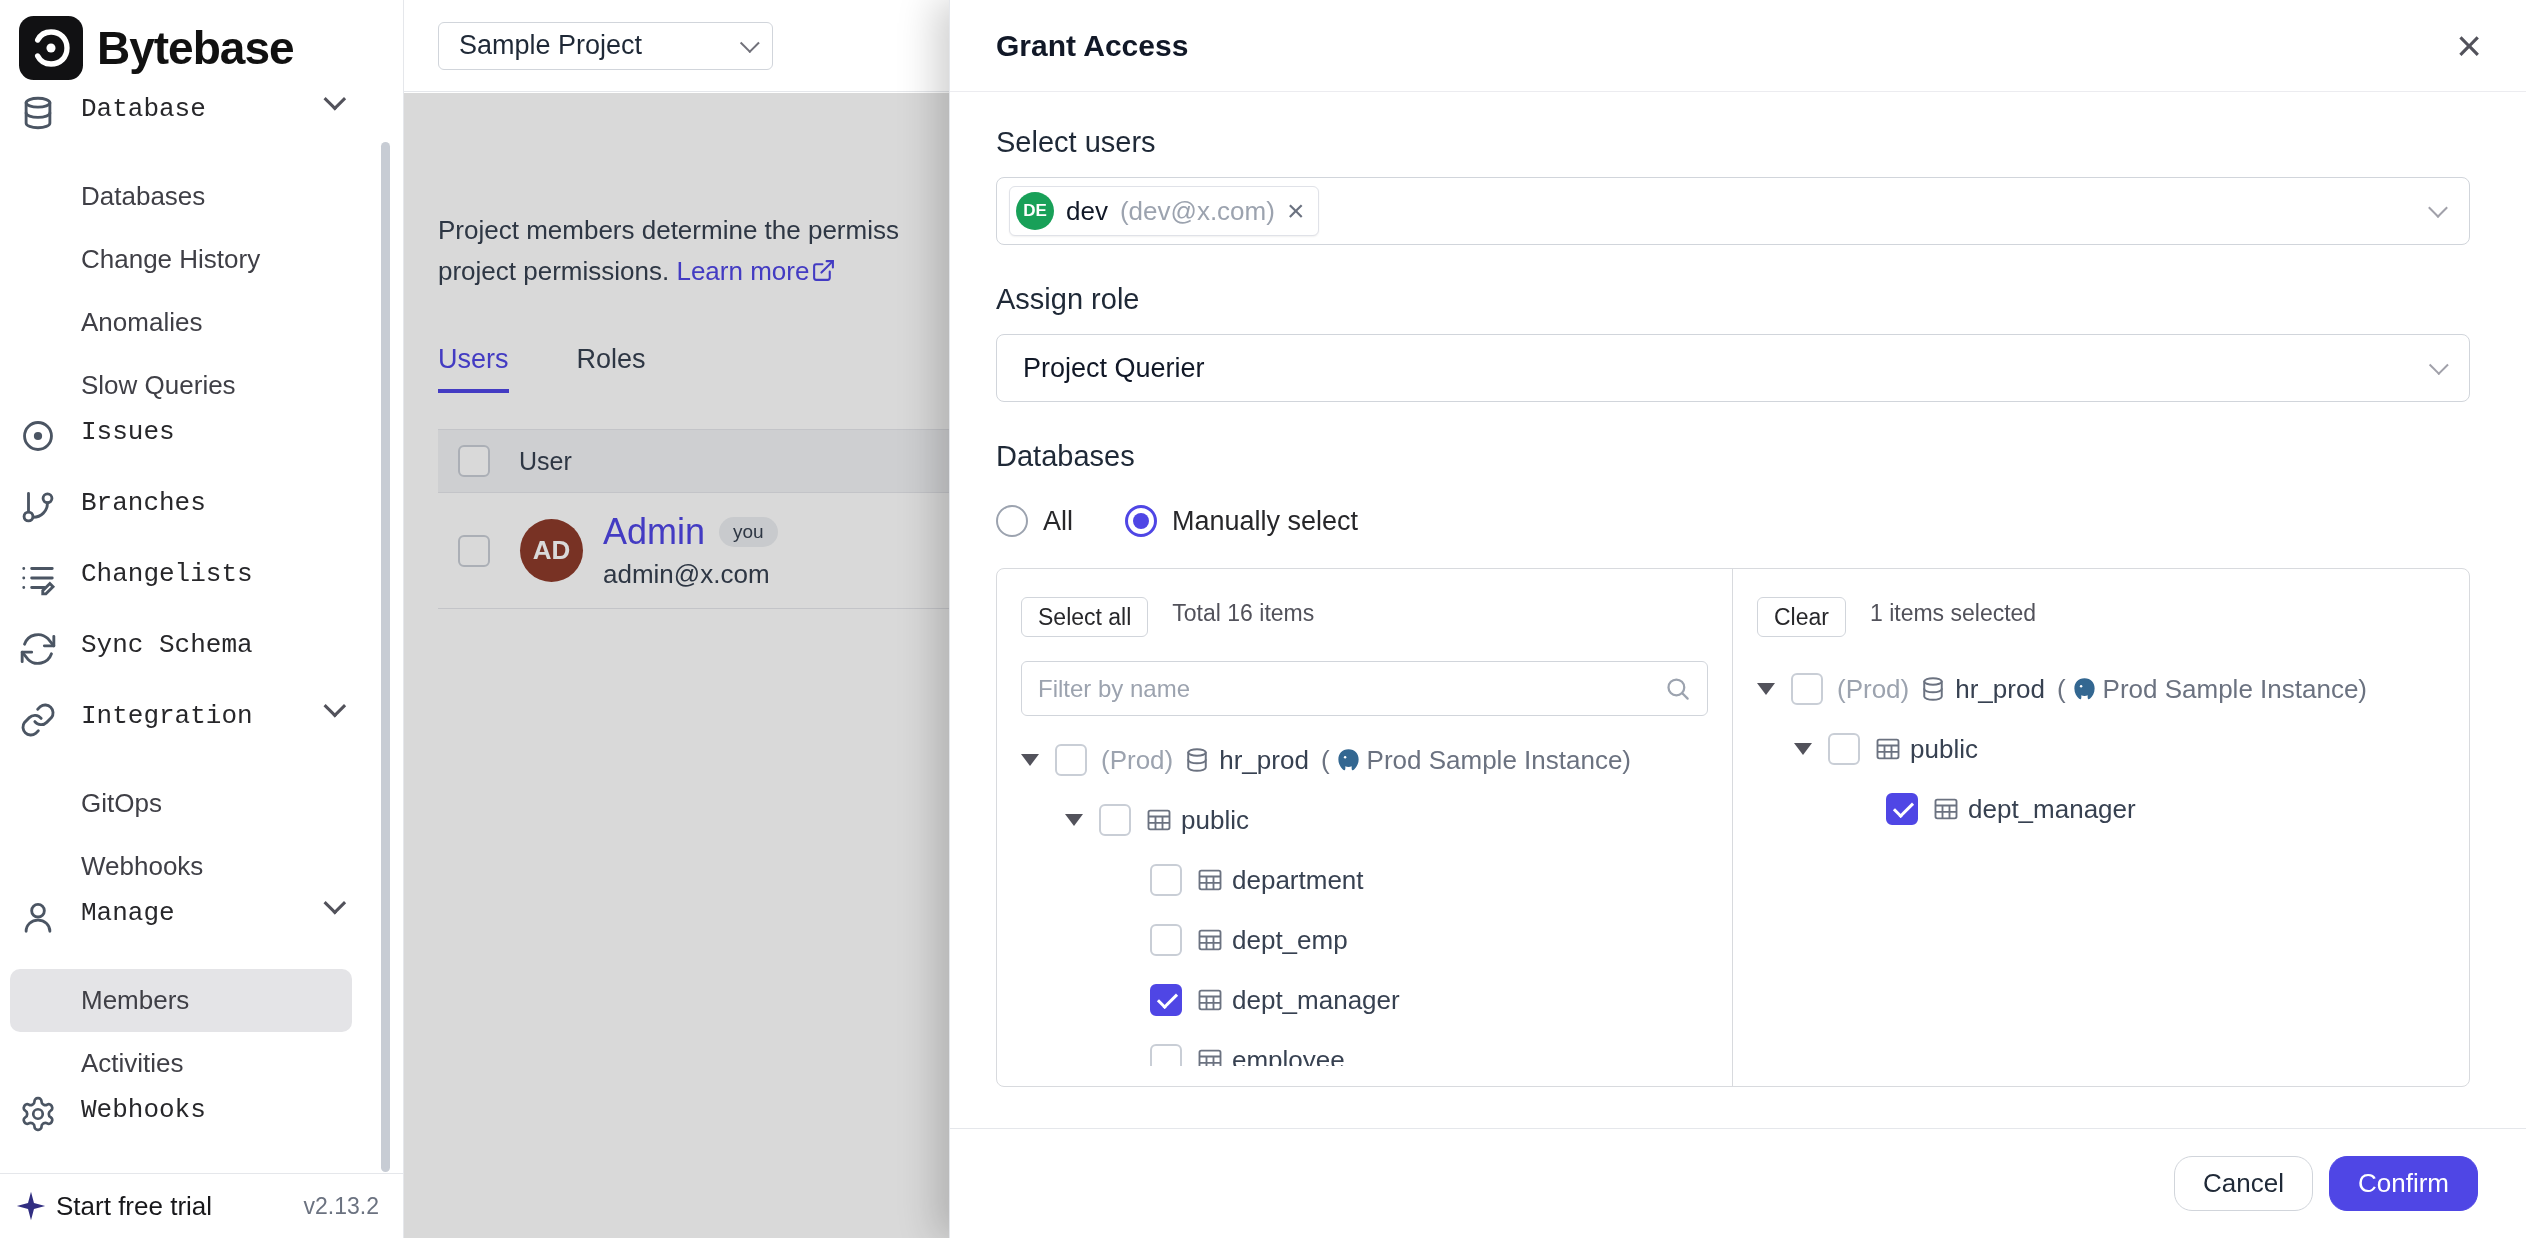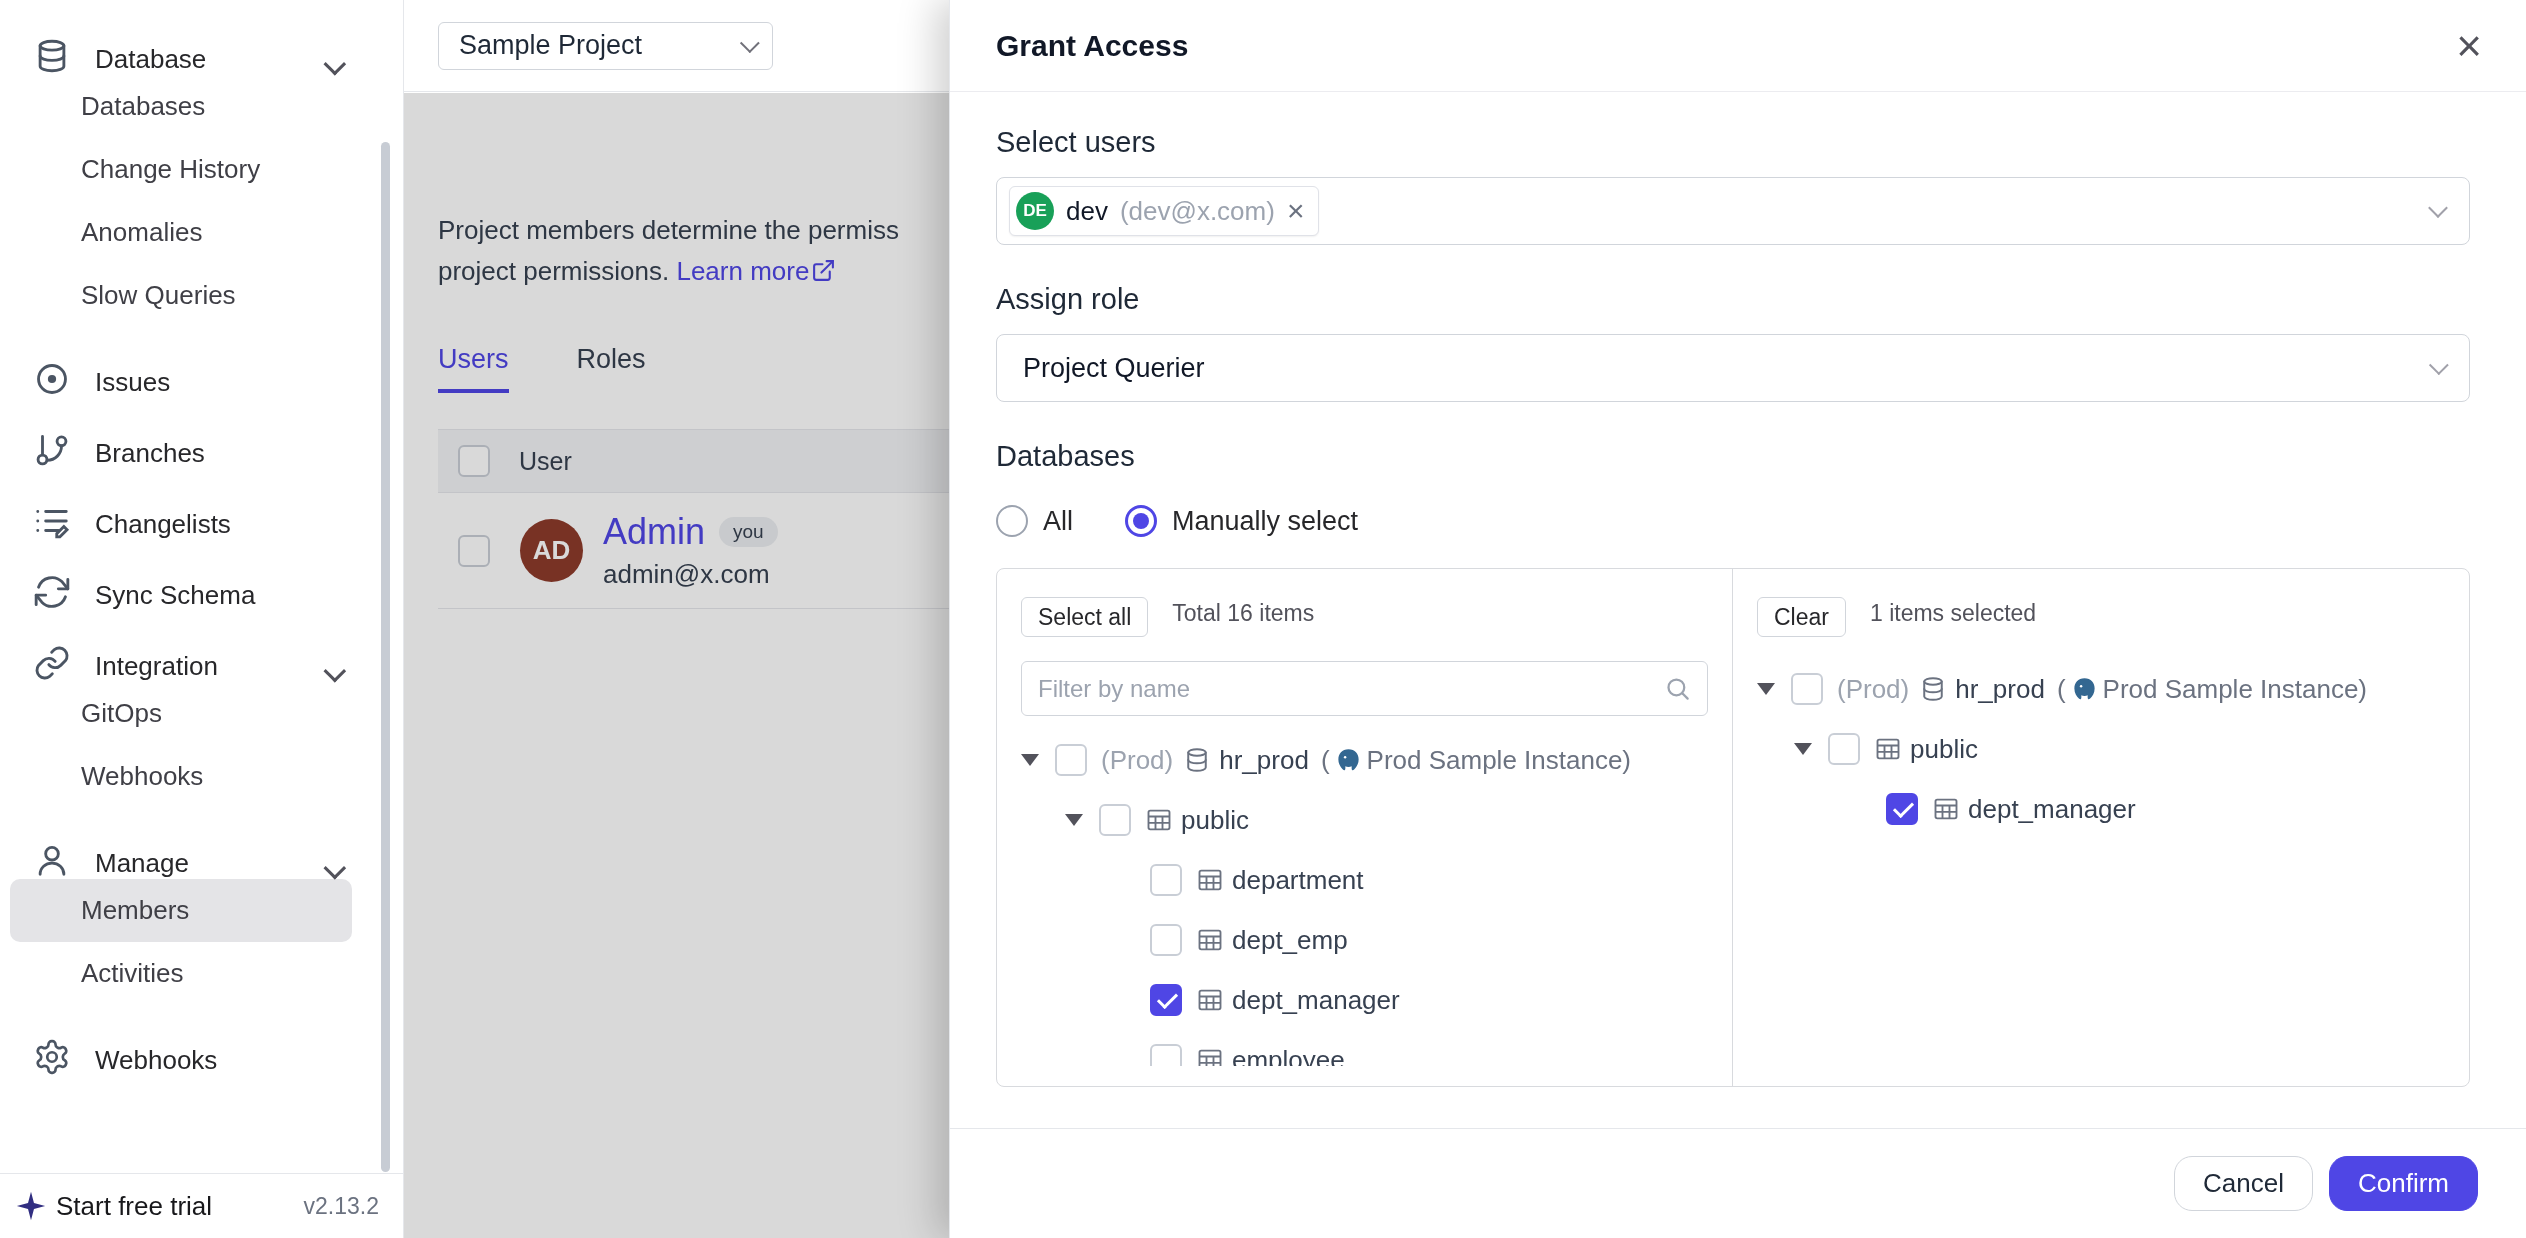--- a/index.html
+++ b/index.html
@@ -5,21 +5,21 @@
   * { margin:0; padding:0; box-sizing:border-box; }
   html,body { width:2526px; height:1238px; overflow:hidden; }
   body { font-family:"Liberation Sans", sans-serif; background:#fff; color:#1f2937; position:relative; }
 
   
   .sidebar { position:absolute; left:0; top:0; width:404px; height:1238px; background:#fff; border-right:1px solid #e5e7eb; z-index:10; }
   .logo { display:flex; align-items:center; gap:14px; padding:16px 0 10px 19px; height:90px; cursor:pointer; }
   .logo-mark { width:64px; height:64px; flex:0 0 auto; }
   .logo-text { font-size:46px; font-weight:700; color:#111; letter-spacing:-1px; }
   .nav { padding-top:4px; }
-  .nav-item { display:flex; align-items:flex-end; height:71px; padding-left:33px; font-size:26px; font-weight:500; color:#27272a; position:relative; cursor:pointer; }
+  .nav-item { display:flex; align-items:flex-start; height:71px; padding-left:19px; font-size:26px; font-weight:500; color:#27272a; position:relative; cursor:pointer;font-family:Liberation Mono, monospace; }
   .nav-item .nav-icon { width:38px; height:38px; margin-right:24px; color:#4b5563; flex:0 0 auto; }
   .nav-item .nav-icon svg { width:100%; height:100%; }
   .nav-sub { display:flex; align-items:center; height:63px; padding-left:81px; font-size:26px; color:#3f3f46; cursor:pointer; }
   .nav-sub.active { background:#e4e4e7; border-radius:10px; margin:0 51px 0 10px; padding-left:71px; }
   .chevron { margin-left:auto; margin-right:63px; width:16px; height:16px; border-right:3px solid #52525b; border-bottom:3px solid #52525b; transform:rotate(45deg) translateY(-4px); }
   .side-scrollbar { position:absolute; right:13px; top:142px; width:9px; height:1030px; background:#c7ccd4; border-radius:5px; }
   .sidebar-footer { position:absolute; left:0; right:0; bottom:0; height:65px; border-top:1px solid #e5e7eb; display:flex; align-items:center; justify-content:space-between; padding:0 24px 0 14px; background:#fff; }
   .trial { display:flex; align-items:center; gap:8px; font-size:26px; font-weight:500; color:#18181b; cursor:pointer; }
   .trial svg { width:34px; height:34px; }
   .version { font-size:23px; color:#6b7280; }
@@ -100,20 +100,30 @@
   .r-ind-2 { padding-left:129px; }
   .drawer-footer { flex:0 0 auto; height:110px; border-top:1px solid #e5e7eb; display:flex; align-items:center; justify-content:flex-end; gap:16px; padding:0 48px; background:#fff; }
   .btn { height:55px; border-radius:18px; font-size:26px; padding:0 28px; cursor:pointer; font-family:inherit; }
   .btn.secondary { background:#fff; border:1px solid #d1d5db; color:#1f2937; }
   .btn.primary { background:var(--accent,#4f46e5); border:1px solid var(--accent,#4f46e5); color:#fff; }
 </style>
 </head>
 <body>
 
 <aside class="sidebar">
+  <div class="logo">
+    <span class="logo-mark">
+      <svg viewBox="0 0 48 48">
+          <rect x="0" y="0" width="48" height="48" rx="11" fill="#111113"></rect>
+          <path d="M14 30c2 4 6 6 10 6 7 0 12-5 12-12S31 12 24 12c-4 0-8 2-10 6" stroke="#fff" stroke-width="4" fill="none" stroke-linecap="round"></path>
+          <circle cx="24" cy="24" r="3.4" fill="#fff"></circle>
+        </svg>
+    </span>
+    <span class="logo-text">Bytebase</span>
+  </div>
   <nav class="nav">
     <div class="nav-item">
       <span class="nav-icon"><svg viewBox="0 0 24 24" fill="none" stroke="currentColor" stroke-width="1.8" stroke-linecap="round">
             <ellipse cx="12" cy="5.5" rx="7.5" ry="2.8"></ellipse>
             <path d="M4.5 5.5v13c0 1.55 3.36 2.8 7.5 2.8s7.5-1.25 7.5-2.8v-13"></path>
             <path d="M4.5 12c0 1.55 3.36 2.8 7.5 2.8s7.5-1.25 7.5-2.8"></path>
           </svg></span>
       <span>Database</span>
       <span class="chevron"></span>
     </div>

